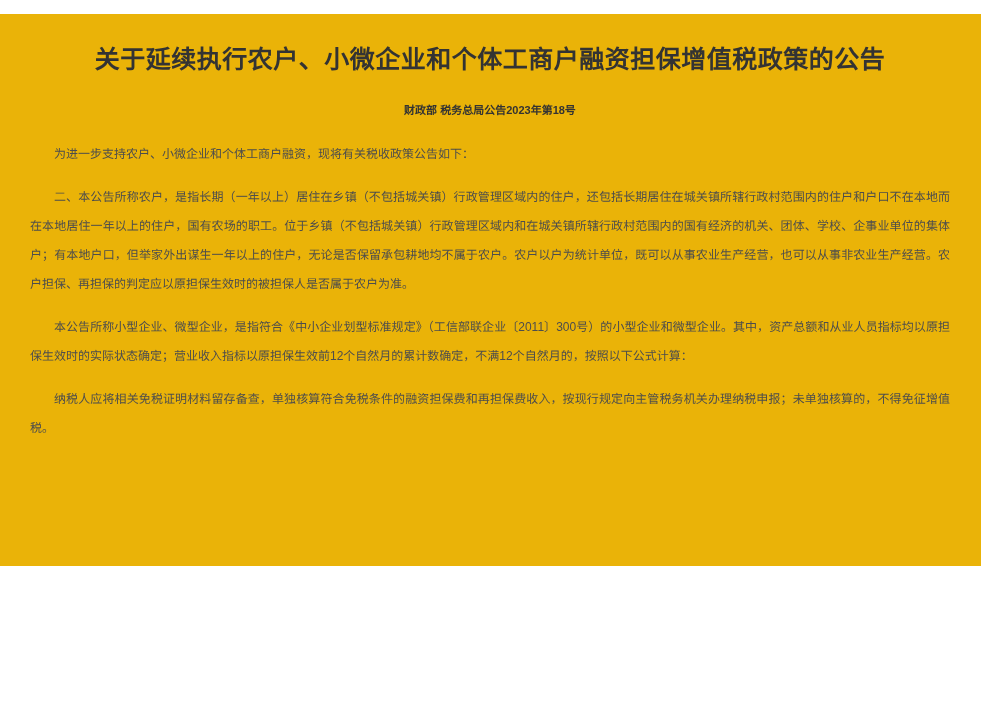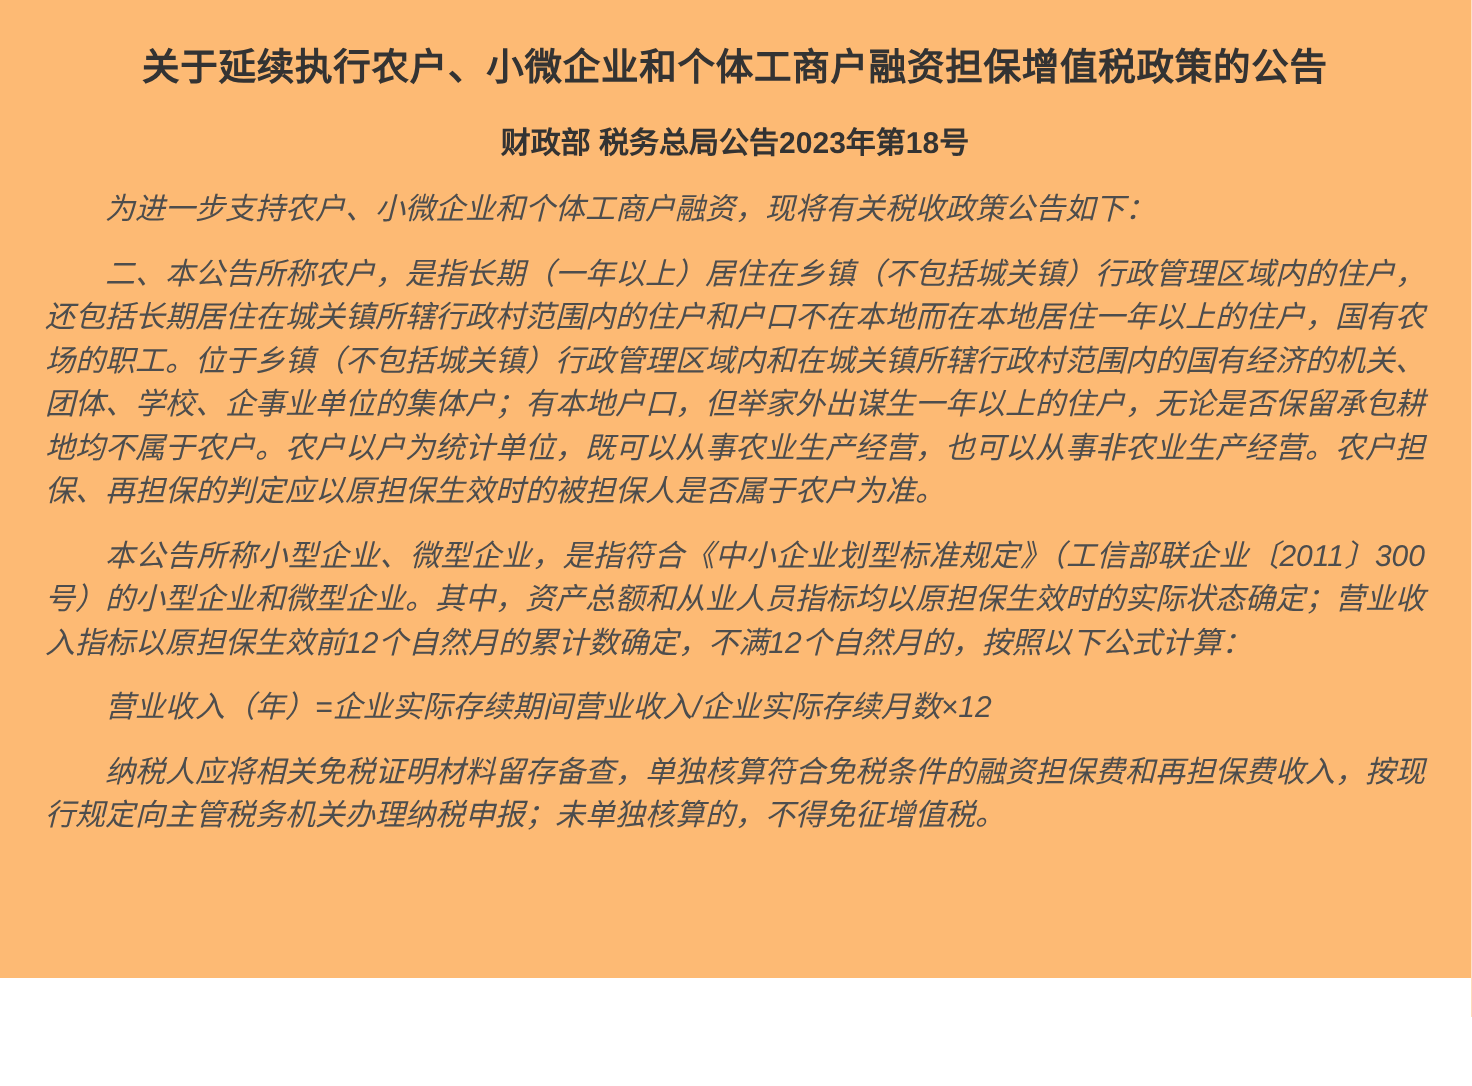--- a/index.html
+++ b/index.html
@@ -4,65 +4,64 @@
 <style>
   html, body {
     margin: 0;
     padding: 0;
     background: #ffffff;
     font-family: "Liberation Sans", sans-serif;
   }
   .page {
     position: relative;
     width: 981px;
-    height: 652px;
+    height: 552px;
     box-sizing: border-box;
     padding: 0 31px 0 30px;
     overflow: hidden;
-    background: #fdba74;
+    background: #eab308;
+    margin-top: 14px;
   }
   .doc-title {
     margin: 30px 0 0 0;
     font-size: 25px;
     line-height: 30px;
     font-weight: bold;
     text-align: center;
     color: #333333;
     letter-spacing: 0.5px;
   }
   .doc-subtitle {
     margin-top: 26px;
-    font-size: 20px;
+    font-size: 11px;
     line-height: 20px;
     font-weight: bold;
     text-align: center;
     color: #333333;
   }
   .doc-content {
     margin-top: 20px;
   }
   .doc-content p {
     margin: 0 0 14px 0;
-    font-size: 20px;
+    font-size: 12px;
     line-height: 29px;
     color: #4d4d4d;
     text-indent: 2em;
     text-align: justify;
     word-break: break-all;
-    font-style: italic;
   }
 </style>
 </head>
 <body>
 
 <div class="page">
   <h1 class="doc-title">关于延续执行农户、小微企业和个体工商户融资担保增值税政策的公告</h1>
 
   <div class="doc-subtitle">财政部 税务总局公告2023年第18号</div>
 
   <div class="doc-content">
     <p>为进一步支持农户、小微企业和个体工商户融资，现将有关税收政策公告如下：</p>
     <p>二、本公告所称农户，是指长期（一年以上）居住在乡镇（不包括城关镇）行政管理区域内的住户，还包括长期居住在城关镇所辖行政村范围内的住户和户口不在本地而在本地居住一年以上的住户，国有农场的职工。位于乡镇（不包括城关镇）行政管理区域内和在城关镇所辖行政村范围内的国有经济的机关、团体、学校、企事业单位的集体户；有本地户口，但举家外出谋生一年以上的住户，无论是否保留承包耕地均不属于农户。农户以户为统计单位，既可以从事农业生产经营，也可以从事非农业生产经营。农户担保、再担保的判定应以原担保生效时的被担保人是否属于农户为准。</p>
     <p>本公告所称小型企业、微型企业，是指符合《中小企业划型标准规定》（工信部联企业〔2011〕300号）的小型企业和微型企业。其中，资产总额和从业人员指标均以原担保生效时的实际状态确定；营业收入指标以原担保生效前12个自然月的累计数确定，不满12个自然月的，按照以下公式计算：</p>
-    <p>营业收入（年）=企业实际存续期间营业收入/企业实际存续月数×12</p>
     <p>纳税人应将相关免税证明材料留存备查，单独核算符合免税条件的融资担保费和再担保费收入，按现行规定向主管税务机关办理纳税申报；未单独核算的，不得免征增值税。</p>
   </div>
 </div>
 
 </body></html>

